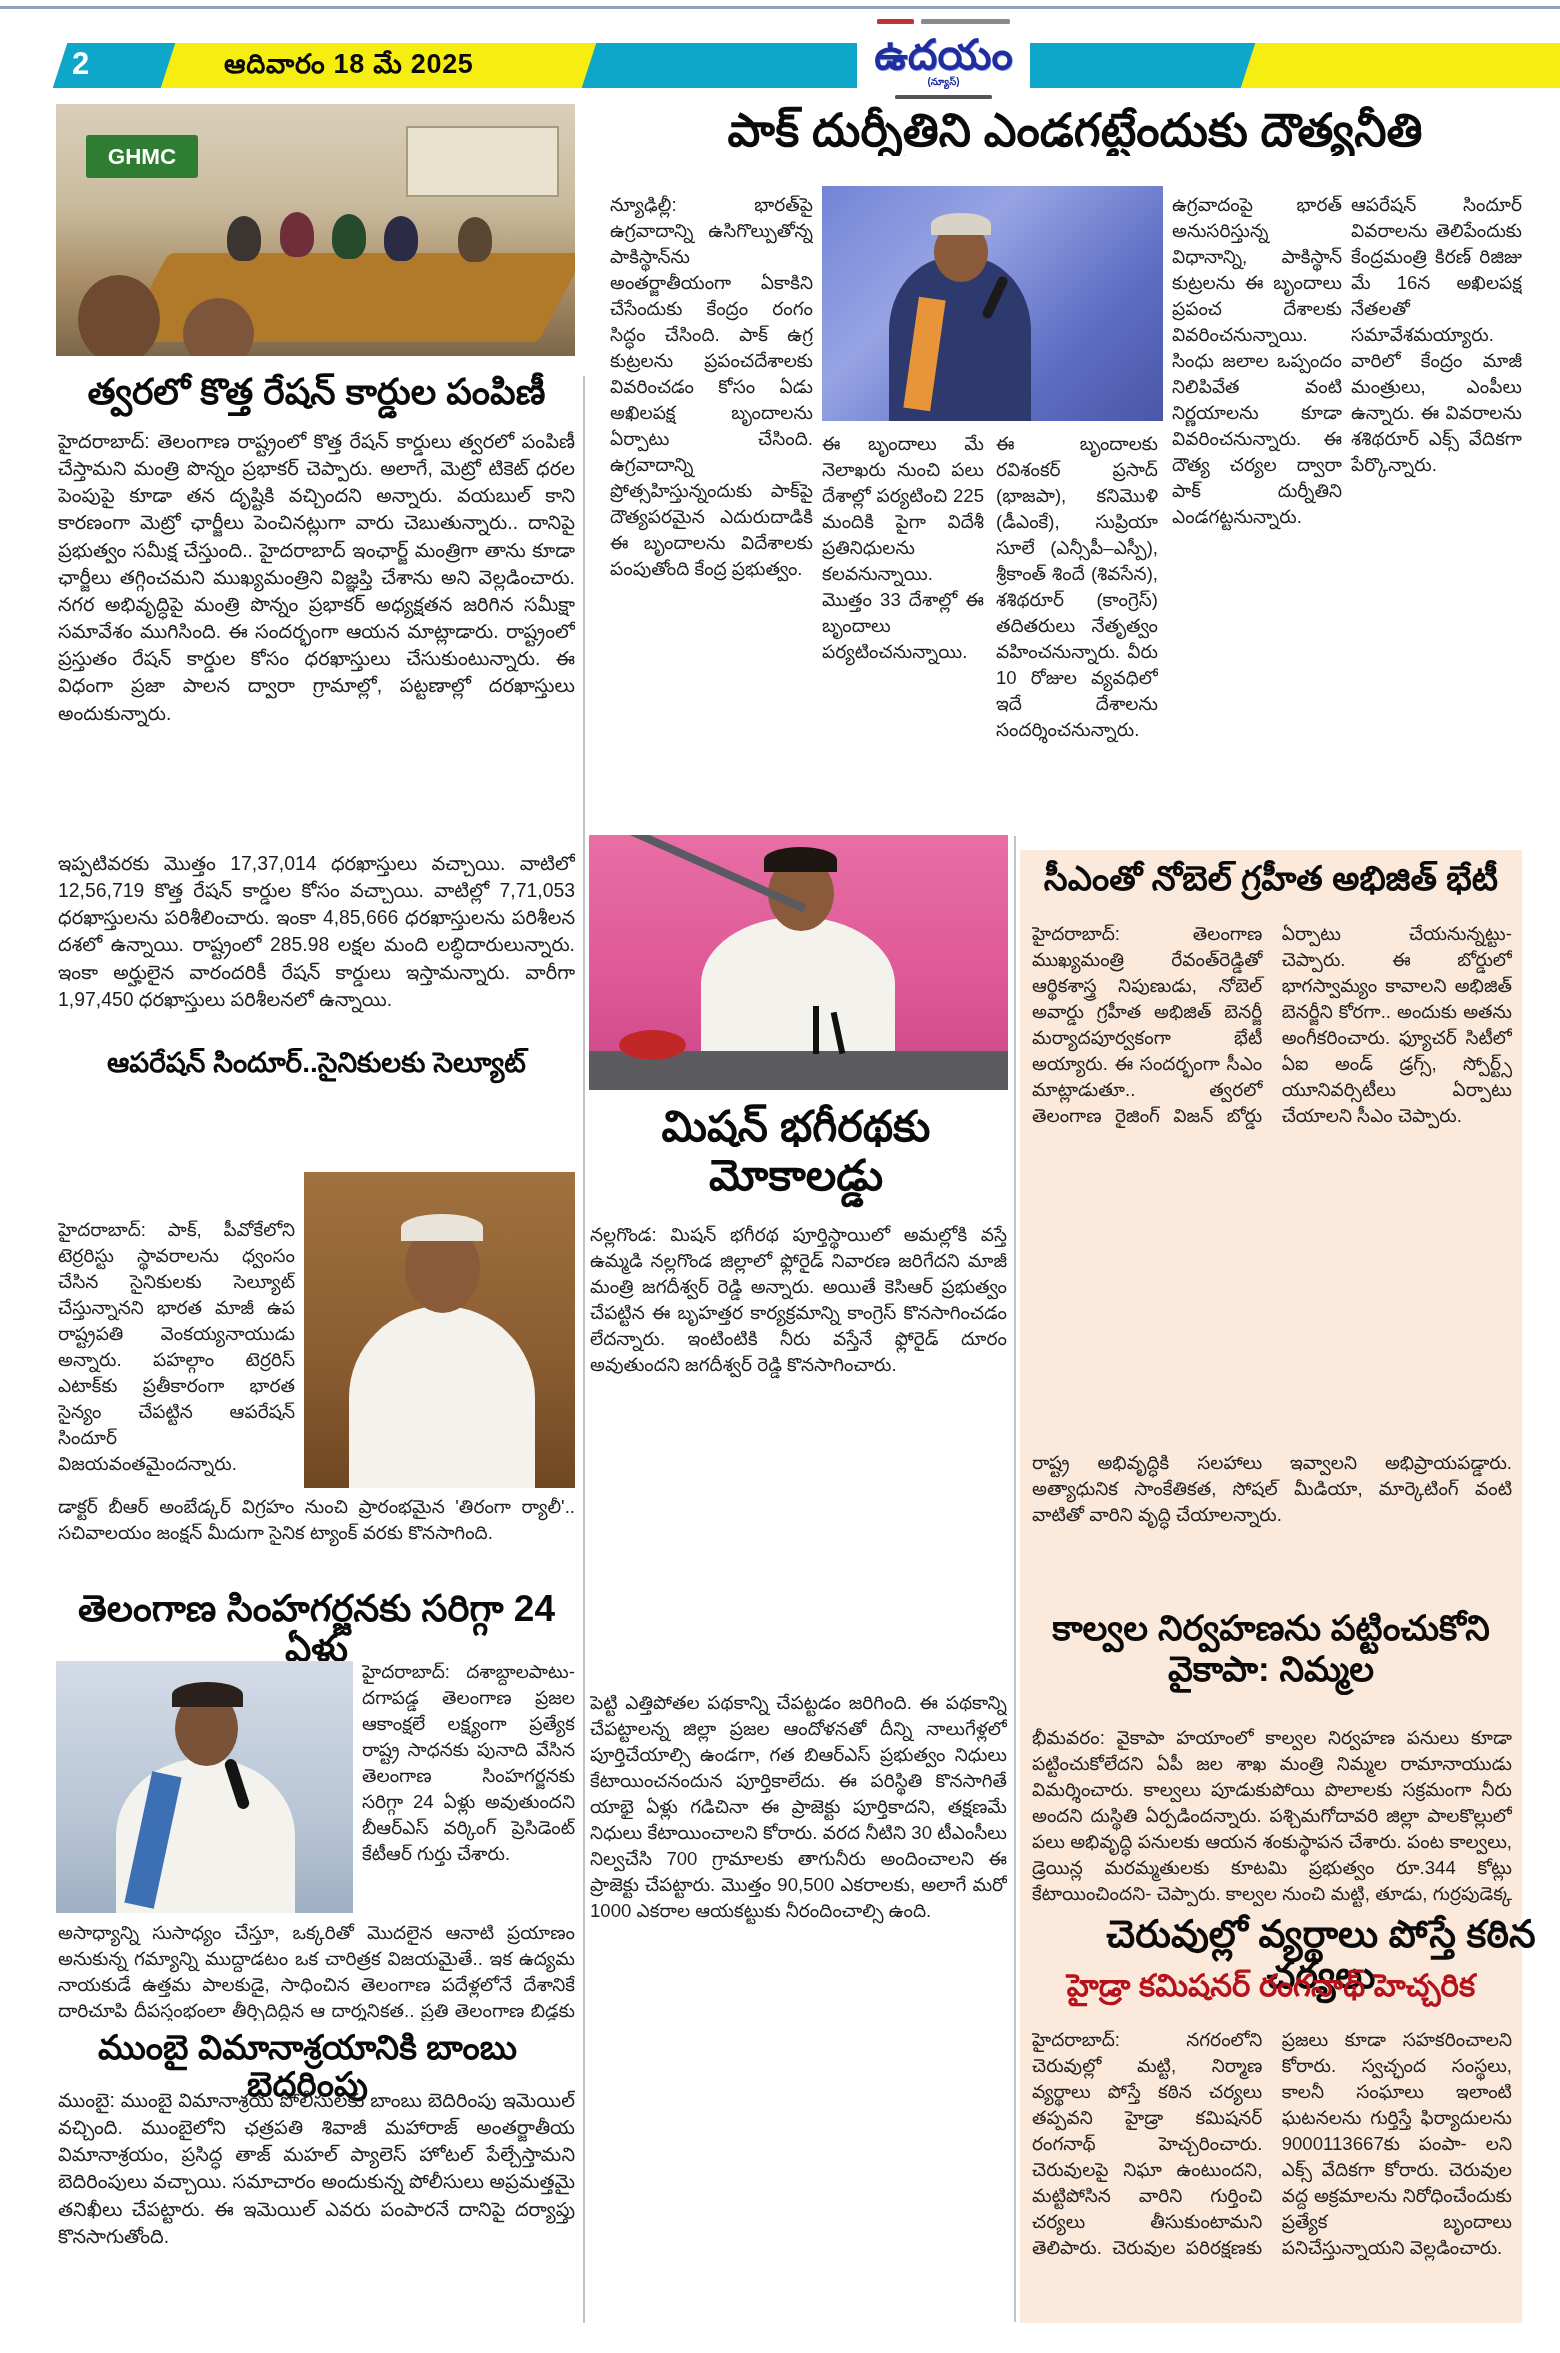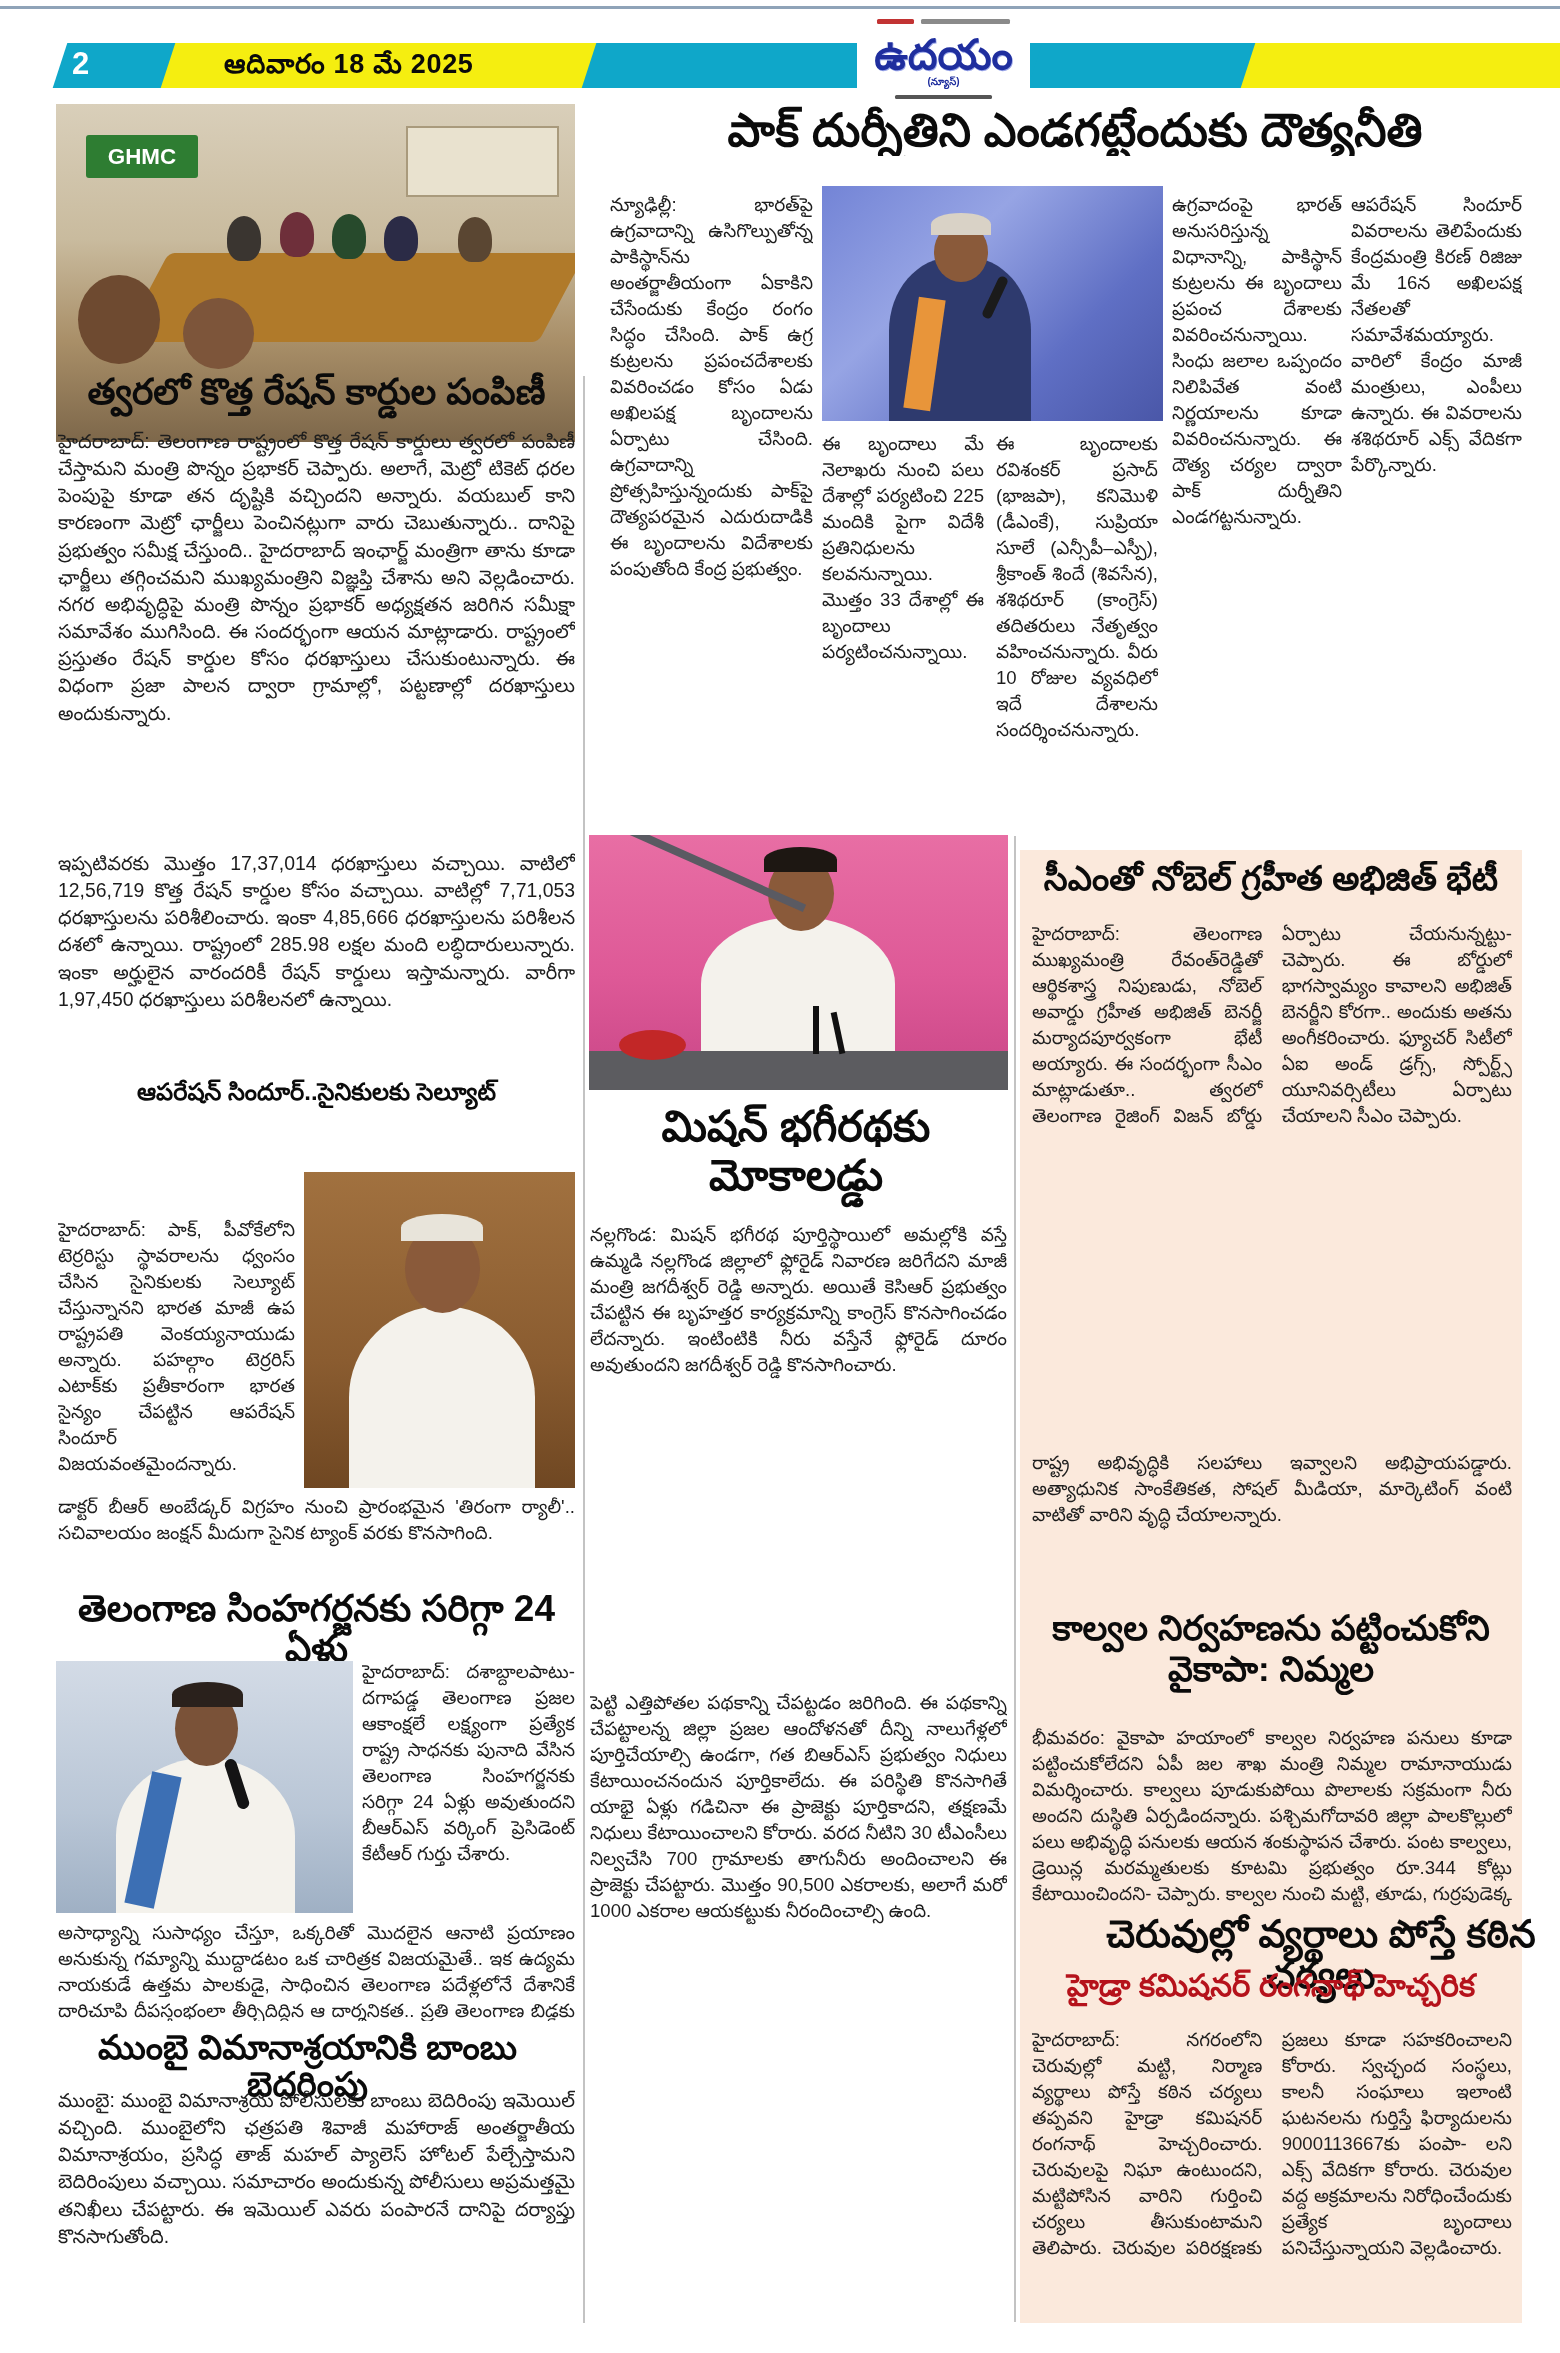--- a/index.html
+++ b/index.html
@@ -84,38 +84,38 @@
   <div class="abs" style="left:89px;top:112px;width:27px;height:112px;background:#e8953a;transform:rotate(8deg);"></div>
   <div class="abs" style="left:168px;top:89px;width:10.4px;height:45px;background:#1b1b1b;transform:rotate(25deg);border-radius:4.5px;"></div>
 </div>
 
 <div class="abs bd" style="left:610px;top:192px;width:203px;height:630px;">న్యూఢిల్లీ: భారత్‌పై ఉగ్రవాదాన్ని ఉసిగొల్పుతోన్న పాకిస్థాన్‌ను అంతర్జాతీయంగా ఏకాకిని చేసేందుకు కేంద్రం రంగం సిద్ధం చేసింది. పాక్ ఉగ్ర కుట్రలను ప్రపంచదేశాలకు వివరించడం కోసం ఏడు అఖిలపక్ష బృందాలను ఏర్పాటు చేసింది. ఉగ్రవాదాన్ని ప్రోత్సహిస్తున్నందుకు పాక్‌పై దౌత్యపరమైన ఎదురుదాడికి ఈ బృందాలను విదేశాలకు పంపుతోంది కేంద్ర ప్రభుత్వం.</div>
 <div class="abs bd" style="left:822px;top:431px;width:162px;height:391px;">ఈ బృందాలు మే నెలాఖరు నుంచి పలు దేశాల్లో పర్యటించి 225 మందికి పైగా విదేశీ ప్రతినిధులను కలవనున్నాయి. మొత్తం 33 దేశాల్లో ఈ బృందాలు పర్యటించనున్నాయి.</div>
 <div class="abs bd" style="left:996px;top:431px;width:162px;height:391px;">ఈ బృందాలకు రవిశంకర్ ప్రసాద్ (భాజపా), కనిమొళి (డీఎంకే), సుప్రియా సూలే (ఎన్సీపీ–ఎస్పీ), శ్రీకాంత్ శిందే (శివసేన), శశిథరూర్ (కాంగ్రెస్) తదితరులు నేతృత్వం వహించనున్నారు. వీరు 10 రోజుల వ్యవధిలో ఇదే దేశాలను సందర్శించనున్నారు.</div>
 <div class="abs bd" style="left:1172px;top:192px;width:170px;height:630px;">ఉగ్రవాదంపై భారత్ అనుసరిస్తున్న విధానాన్ని, పాకిస్థాన్ కుట్రలను ఈ బృందాలు ప్రపంచ దేశాలకు వివరించనున్నాయి. సింధు జలాల ఒప్పందం నిలిపివేత వంటి నిర్ణయాలను కూడా వివరించనున్నారు. ఈ దౌత్య చర్యల ద్వారా పాక్ దుర్నీతిని ఎండగట్టనున్నారు.</div>
 <div class="abs bd" style="left:1351px;top:192px;width:171px;height:630px;">ఆపరేషన్ సిందూర్ వివరాలను తెలిపేందుకు కేంద్రమంత్రి కిరణ్ రిజిజు మే 16న అఖిలపక్ష నేతలతో సమావేశమయ్యారు. వారిలో కేంద్రం మాజీ మంత్రులు, ఎంపీలు ఉన్నారు. ఈ వివరాలను శశిథరూర్ ఎక్స్ వేదికగా పేర్కొన్నారు.</div>
 
-<div class="abs photo ph-ghmc" style="left:56px;top:104px;width:519px;height:338px;">
+<div class="abs photo ph-ghmc" style="left:56px;top:104px;width:519px;height:252px;">
   <div class="abs ghmc-sign">GHMC</div>
   <div class="abs" style="left:350px;top:22.4px;width:149px;height:67px;background:#e9e2cf;border:2.2px solid #a99a7c;"></div>
   <div class="abs ghmc-table"></div>
   <div class="abs fig" style="left:171px;top:112px;width:34px;height:45px;"></div>
   <div class="abs fig" style="left:224px;top:108px;width:34px;height:45px;background:#6e2f3a;"></div>
   <div class="abs fig" style="left:276px;top:110px;width:34px;height:45px;background:#274a2c;"></div>
   <div class="abs fig" style="left:328px;top:112px;width:34px;height:45px;background:#2b2b46;"></div>
   <div class="abs fig" style="left:402px;top:113px;width:34px;height:45px;background:#5a4632;"></div>
   <div class="abs head-skin" style="left:22.4px;top:171px;width:82px;height:89px;background:#6e4a30;"></div>
   <div class="abs head-skin" style="left:127px;top:194px;width:71px;height:71px;background:#7d553a;"></div>
 </div>
 
 <div class="abs hl hl-sec" style="left:58px;top:373px;width:517px;font-size:36px;">త్వరలో కొత్త రేషన్ కార్డుల పంపిణీ</div>
 <div class="abs bd" style="left:58px;top:428px;width:517px;height:417px;font-size:19.4px;">హైదరాబాద్: తెలంగాణ రాష్ట్రంలో కొత్త రేషన్ కార్డులు త్వరలో పంపిణీ చేస్తామని మంత్రి పొన్నం ప్రభాకర్ చెప్పారు. అలాగే, మెట్రో టికెట్ ధరల పెంపుపై కూడా తన దృష్టికి వచ్చిందని అన్నారు. వయబుల్ కాని కారణంగా మెట్రో ఛార్జీలు పెంచినట్లుగా వారు చెబుతున్నారు.. దానిపై ప్రభుత్వం సమీక్ష చేస్తుంది.. హైదరాబాద్ ఇంఛార్జ్ మంత్రిగా తాను కూడా ఛార్జీలు తగ్గించమని ముఖ్యమంత్రిని విజ్ఞప్తి చేశాను అని వెల్లడించారు. నగర అభివృద్ధిపై మంత్రి పొన్నం ప్రభాకర్ అధ్యక్షతన జరిగిన సమీక్షా సమావేశం ముగిసింది. ఈ సందర్భంగా ఆయన మాట్లాడారు. రాష్ట్రంలో ప్రస్తుతం రేషన్ కార్డుల కోసం ధరఖాస్తులు చేసుకుంటున్నారు. ఈ విధంగా ప్రజా పాలన ద్వారా గ్రామాల్లో, పట్టణాల్లో దరఖాస్తులు అందుకున్నారు.</div>
 <div class="abs bd" style="left:58px;top:850px;width:517px;height:246px;font-size:19.4px;">ఇప్పటివరకు మొత్తం 17,37,014 ధరఖాస్తులు వచ్చాయి. వాటిలో 12,56,719 కొత్త రేషన్ కార్డుల కోసం వచ్చాయి. వాటిల్లో 7,71,053 ధరఖాస్తులను పరిశీలించారు. ఇంకా 4,85,666 ధరఖాస్తులను పరిశీలన దశలో ఉన్నాయి. రాష్ట్రంలో 285.98 లక్షల మంది లబ్ధిదారులున్నారు. ఇంకా అర్హులైన వారందరికీ రేషన్ కార్డులు ఇస్తామన్నారు. వారీగా 1,97,450 ధరఖాస్తులు పరిశీలనలో ఉన్నాయి.</div>
 
-<div class="abs hl hl-sec" style="left:58px;top:1079px;width:517px;font-size:24px;">ఆపరేషన్ సిందూర్..సైనికులకు సెల్యూట్</div>
+<div class="abs hl hl-sec" style="left:58px;top:1048px;width:517px;font-size:28px;">ఆపరేషన్ సిందూర్..సైనికులకు సెల్యూట్</div>
 <div class="abs photo ph-venkaiah" style="left:304px;top:1172px;width:271px;height:316px;">
   <div class="abs white-kurta" style="left:45px;top:134px;width:186px;height:182px;"></div>
   <div class="abs head-skin" style="left:101px;top:52px;width:75px;height:89px;"></div>
   <div class="abs" style="left:97px;top:42px;width:82px;height:27px;background:#e8e4da;border-radius:50% 50% 0 0;"></div>
 </div>
 <div class="abs bd" style="left:58px;top:1217px;width:237px;height:320px;">హైదరాబాద్: పాక్, పీవోకేలోని టెర్రరిస్టు స్థావరాలను ధ్వంసం చేసిన సైనికులకు సెల్యూట్ చేస్తున్నానని భారత మాజీ ఉప రాష్ట్రపతి వెంకయ్యనాయుడు అన్నారు. పహల్గాం టెర్రరిస్ ఎటాక్‌కు ప్రతీకారంగా భారత సైన్యం చేపట్టిన ఆపరేషన్ సిందూర్ విజయవంతమైందన్నారు.</div>
 <div class="abs bd" style="left:58px;top:1494px;width:517px;height:88px;">డాక్టర్ బీఆర్ అంబేడ్కర్ విగ్రహం నుంచి ప్రారంభమైన 'తిరంగా ర్యాలీ'.. సచివాలయం జంక్షన్ మీదుగా సైనిక ట్యాంక్ వరకు కొనసాగింది.</div>
 
 <div class="abs hl hl-sec" style="left:58px;top:1589px;width:517px;font-size:37px;">తెలంగాణ సింహగర్జనకు సరిగ్గా 24 ఏళ్లు</div>
 <div class="abs photo ph-ktr" style="left:56px;top:1661px;width:297px;height:252px;">

